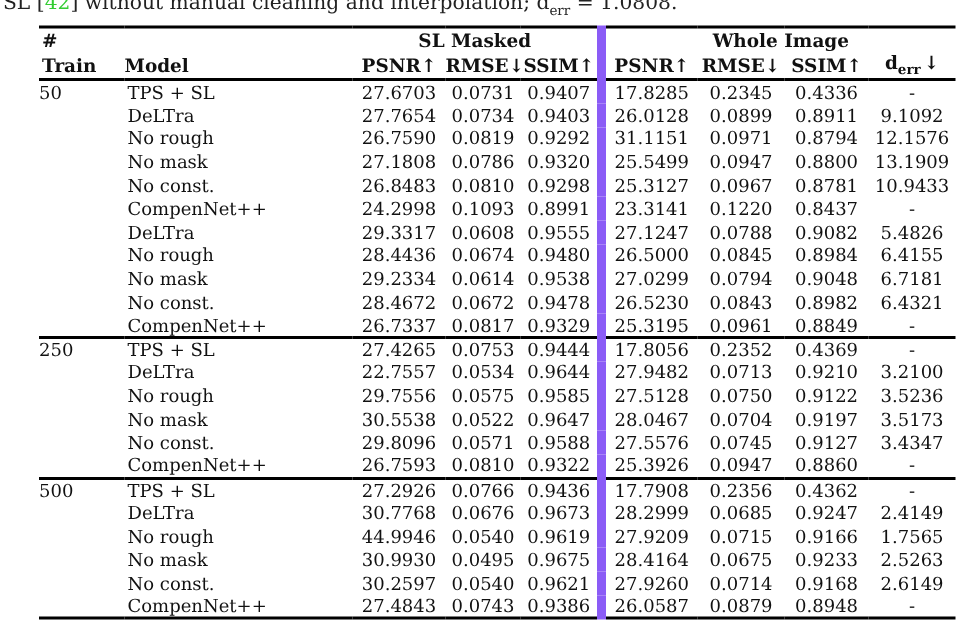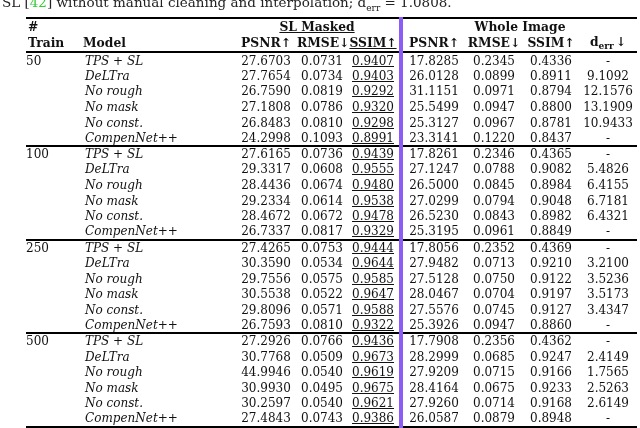--- a/index.html
+++ b/index.html
@@ -26,23 +26,23 @@
     border-top:2px solid #000;border-bottom:2px solid #000;
     font-size:12px;
   }
   thead{border-bottom:2px solid #000;}
   thead tr{height:15px;}
   tbody tr{height:15.6px;margin-top:34px;}
   th{font-weight:bold;font-size:12.3px;padding:0;}
   td{padding:0;}
   .left{text-align:left;}
   .center{text-align:center;}
-  .vr{border-right:4px solid #8b5cf6;text-decoration:underline;}
+  .vr{border-right:6px solid #8b5cf6;}
   tr.group-start td{border-top:2px solid #000;}
-  td.col-model{padding-left:2px;font-style:italic;}
+  td.col-model{padding-left:2px;}
   th.pad-left{padding-left:2px;}
   .arrow-gap{margin-left:2px;}
 </style>
 </head>
 <body>
 
 <div class="caption-clip">
   <span class="caption-text"><span>SL [</span><span class="cite">42</span><span>] without manual cleaning and interpolation; d</span><sub>err</sub><span> = 1.0808.</span></span>
 </div>
 
@@ -137,31 +137,20 @@
         <td class="left pad-left col-train"></td>
         <td class="left col-model">CompenNet++</td>
         <td class="center">24.2998</td>
         <td class="center">0.1093</td>
         <td class="center vr">0.8991</td>
         <td class="center">23.3141</td>
         <td class="center">0.1220</td>
         <td class="center">0.8437</td>
         <td class="center">-</td>
       </tr>
-      <tr class="group-start">
-        <td class="left pad-left col-train">100</td>
-        <td class="left col-model">TPS + SL</td>
-        <td class="center">27.6165</td>
-        <td class="center">0.0736</td>
-        <td class="center vr">0.9439</td>
-        <td class="center">17.8261</td>
-        <td class="center">0.2346</td>
-        <td class="center">0.4365</td>
-        <td class="center">-</td>
-      </tr>
       <tr>
         <td class="left pad-left col-train"></td>
         <td class="left col-model">DeLTra</td>
         <td class="center">29.3317</td>
         <td class="center">0.0608</td>
         <td class="center vr">0.9555</td>
         <td class="center">27.1247</td>
         <td class="center">0.0788</td>
         <td class="center">0.9082</td>
         <td class="center">5.4826</td>
@@ -217,21 +206,21 @@
         <td class="center">0.0753</td>
         <td class="center vr">0.9444</td>
         <td class="center">17.8056</td>
         <td class="center">0.2352</td>
         <td class="center">0.4369</td>
         <td class="center">-</td>
       </tr>
       <tr>
         <td class="left pad-left col-train"></td>
         <td class="left col-model">DeLTra</td>
-        <td class="center">30.3590</td>
+        <td class="center">22.7557</td>
         <td class="center">0.0534</td>
         <td class="center vr">0.9644</td>
         <td class="center">27.9482</td>
         <td class="center">0.0713</td>
         <td class="center">0.9210</td>
         <td class="center">3.2100</td>
       </tr>
       <tr>
         <td class="left pad-left col-train"></td>
         <td class="left col-model">No rough</td>
@@ -284,21 +273,21 @@
         <td class="center vr">0.9436</td>
         <td class="center">17.7908</td>
         <td class="center">0.2356</td>
         <td class="center">0.4362</td>
         <td class="center">-</td>
       </tr>
       <tr>
         <td class="left pad-left col-train"></td>
         <td class="left col-model">DeLTra</td>
         <td class="center">30.7768</td>
-        <td class="center">0.0509</td>
+        <td class="center">0.0676</td>
         <td class="center vr">0.9673</td>
         <td class="center">28.2999</td>
         <td class="center">0.0685</td>
         <td class="center">0.9247</td>
         <td class="center">2.4149</td>
       </tr>
       <tr>
         <td class="left pad-left col-train"></td>
         <td class="left col-model">No rough</td>
         <td class="center">44.9946</td>

